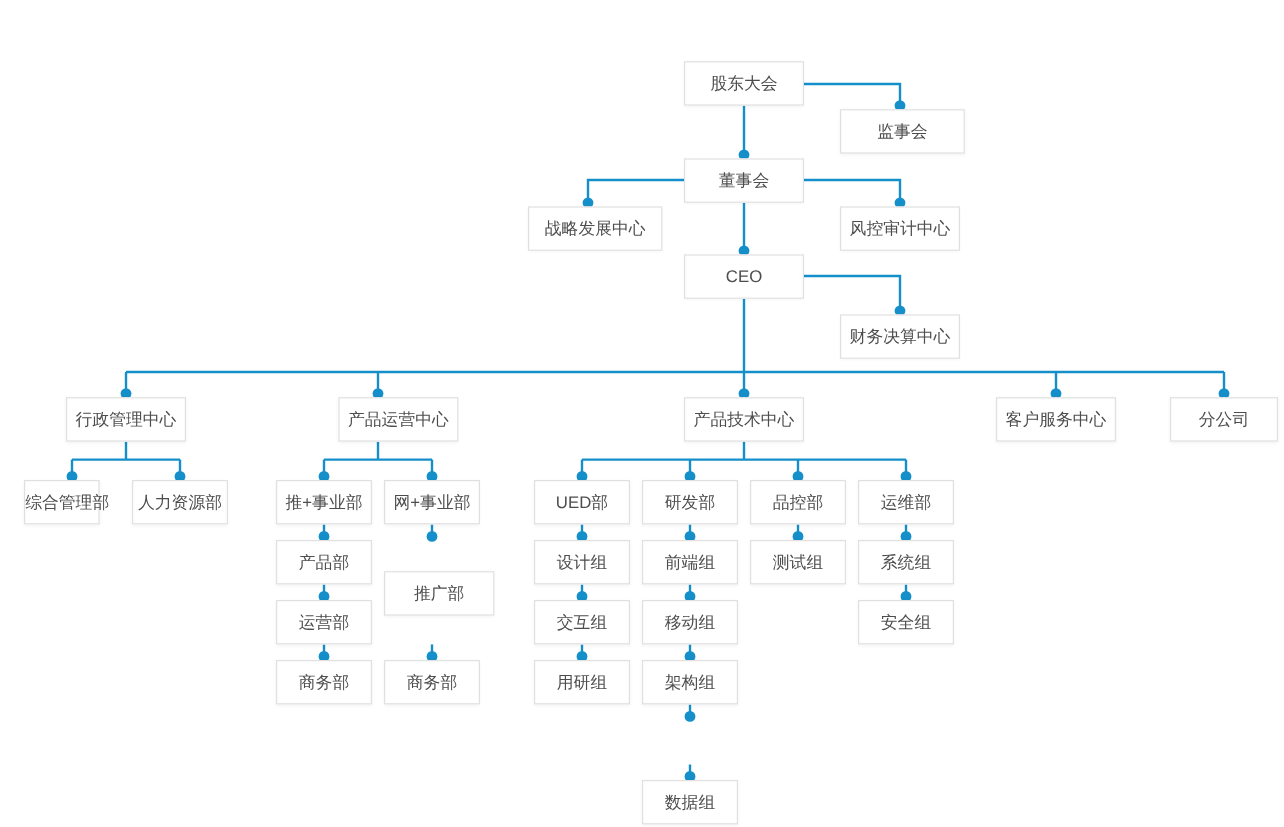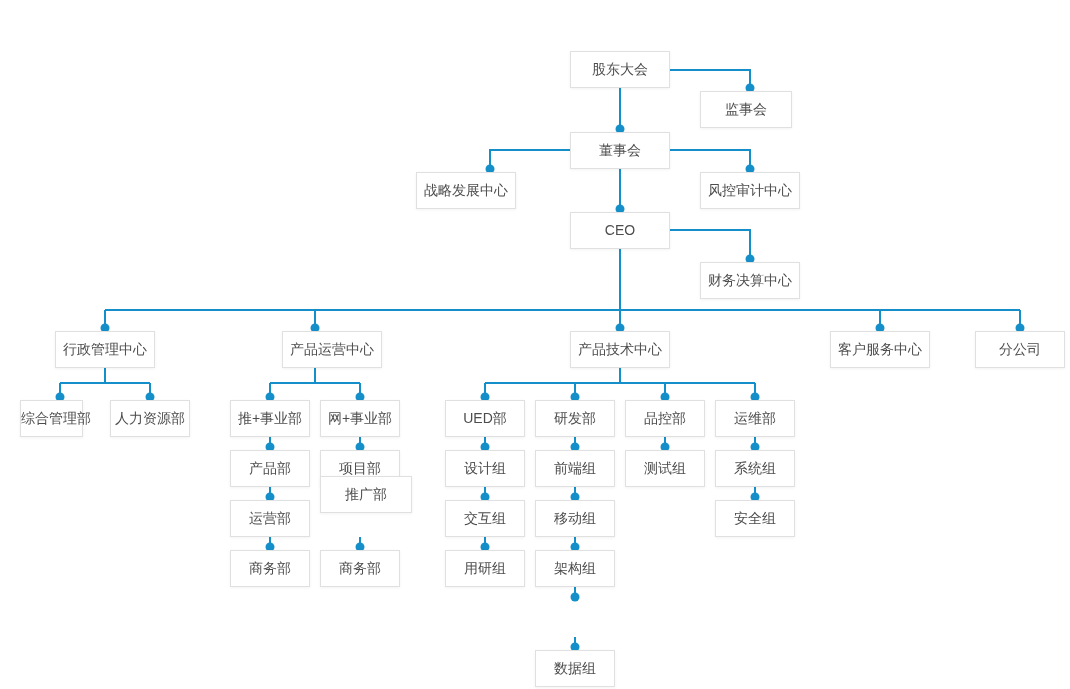--- a/index.html
+++ b/index.html
@@ -157,43 +157,42 @@
     </g>
     <g>
       <line x1="755" y1="437" x2="755" y2="447"></line>
         <circle cx="755" cy="447" r="4.5"></circle>
       <line x1="755" y1="487" x2="755" y2="497"></line>
         <circle cx="755" cy="497" r="4.5"></circle>
     </g>
   </svg>
 
   <div class="node" style="left:570px;top:51px;width:100px">股东大会</div>
-  <div class="node" style="left:700px;top:91px;width:92px">监事会</div>
+  <div class="node" style="left:700px;top:91px;width:104px">监事会</div>
   <div class="node" style="left:570px;top:132px;width:100px">董事会</div>
-  <div class="node" style="left:416px;top:172px;width:100px">战略发展中心</div>
+  <div class="node" style="left:440px;top:172px;width:112px">战略发展中心</div>
   <div class="node" style="left:700px;top:172px;width:100px">风控审计中心</div>
   <div class="node" style="left:570px;top:212px;width:100px">CEO</div>
   <div class="node" style="left:700px;top:262px;width:100px">财务决算中心</div>
 
   <div class="node" style="left:55px;top:331px;width:100px">行政管理中心</div>
   <div class="node" style="left:282px;top:331px;width:100px">产品运营中心</div>
   <div class="node" style="left:570px;top:331px;width:100px">产品技术中心</div>
   <div class="node" style="left:830px;top:331px;width:100px">客户服务中心</div>
   <div class="node" style="left:975px;top:331px;width:90px">分公司</div>
 
   <div class="node" style="left:20px;top:400px;width:63px">综合管理部</div>
   <div class="node" style="left:110px;top:400px;width:80px">人力资源部</div>
 
   <div class="node" style="left:230px;top:400px;width:80px">推+事业部</div>
   <div class="node" style="left:230px;top:450px;width:80px">产品部</div>
   <div class="node" style="left:230px;top:500px;width:80px">运营部</div>
   <div class="node" style="left:230px;top:550px;width:80px">商务部</div>
 
   <div class="node" style="left:320px;top:400px;width:80px">网+事业部</div>
-  <div class="node" style="left:320px;top:450px;width:80px">项目部</div>
   <div class="node" style="left:320px;top:476px;width:92px">推广部</div>
   <div class="node" style="left:320px;top:550px;width:80px">商务部</div>
 
   <div class="node" style="left:445px;top:400px;width:80px">UED部</div>
   <div class="node" style="left:445px;top:450px;width:80px">设计组</div>
   <div class="node" style="left:445px;top:500px;width:80px">交互组</div>
   <div class="node" style="left:445px;top:550px;width:80px">用研组</div>
 
   <div class="node" style="left:535px;top:450px;width:80px">前端组</div>
   <div class="node" style="left:535px;top:400px;width:80px">研发部</div>

